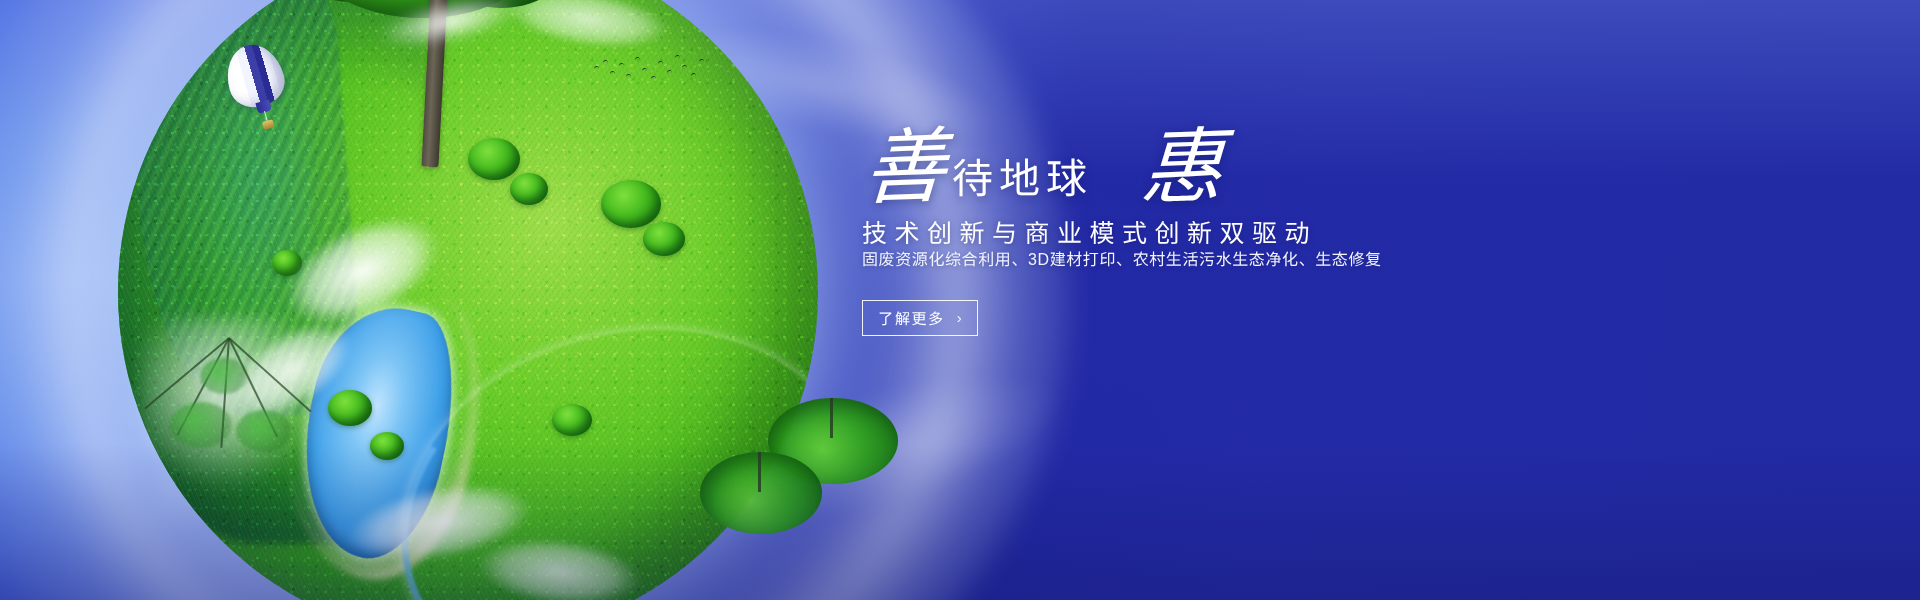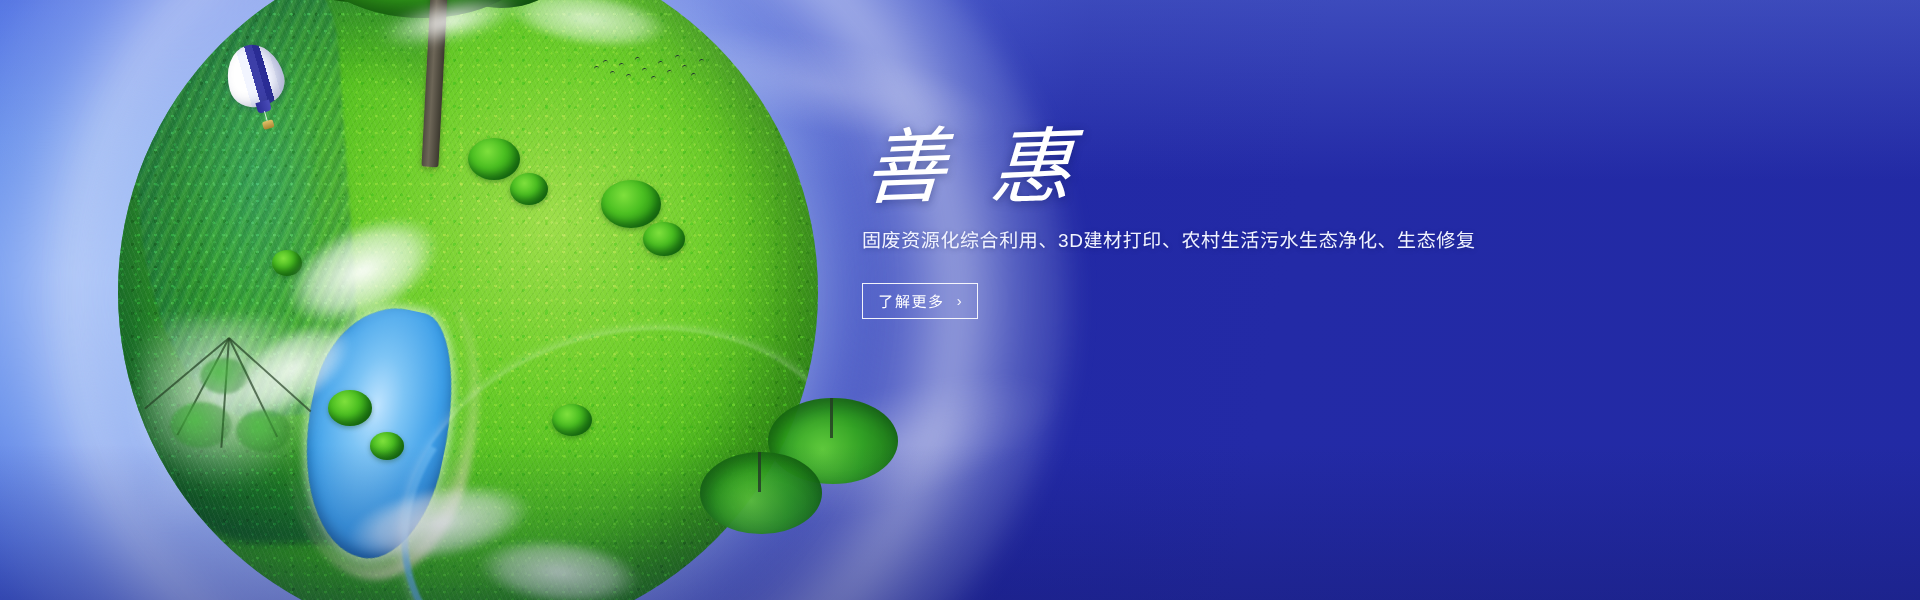--- a/index.html
+++ b/index.html
@@ -360,24 +360,23 @@
   .tagline{
     font-size:25px;
     letter-spacing:7.5px;
     line-height:1.25;
     margin-top:12px;
     color:#fdfdff;
     text-shadow:0 1px 6px rgba(12,20,80,.40);
     white-space:nowrap;
   }
   .subline{
-    font-size:19px;
+    font-size:16px;
     letter-spacing:.6px;
     line-height:1.4;
-    margin-top:22px;
     color:#f2f4ff;
     text-shadow:0 1px 5px rgba(12,20,80,.35);
     white-space:nowrap;
   }
   .cta{
     display:inline-flex; align-items:center; justify-content:center;
     gap:12px;
     margin-top:28px;
     padding:0 8px;
     height:36px;
@@ -496,24 +495,26 @@
     <i class="bird" style="left:90px;top:13px;"></i>
     <i class="bird" style="left:99px;top:21px;"></i>
     <i class="bird" style="left:107px;top:7px;"></i>
   </div>
 
   <div class="bg-botshade"></div>
 
   <div class="copy">
     <div class="headline">
       <span class="hl-big">善</span>
+      <span class="hl-sm">待地球</span>
       <span class="hl-gap"></span>
       <span class="hl-big">惠</span>
     </div>
 
+    <div class="tagline">技术创新与商业模式创新双驱动</div>
     <div class="subline">固废资源化综合利用、3D建材打印、农村生活污水生态净化、生态修复</div>
 
     <button class="cta">
       <span>了解更多</span>
       <span class="chev">›</span>
     </button>
   </div>
 
 </div>
 

